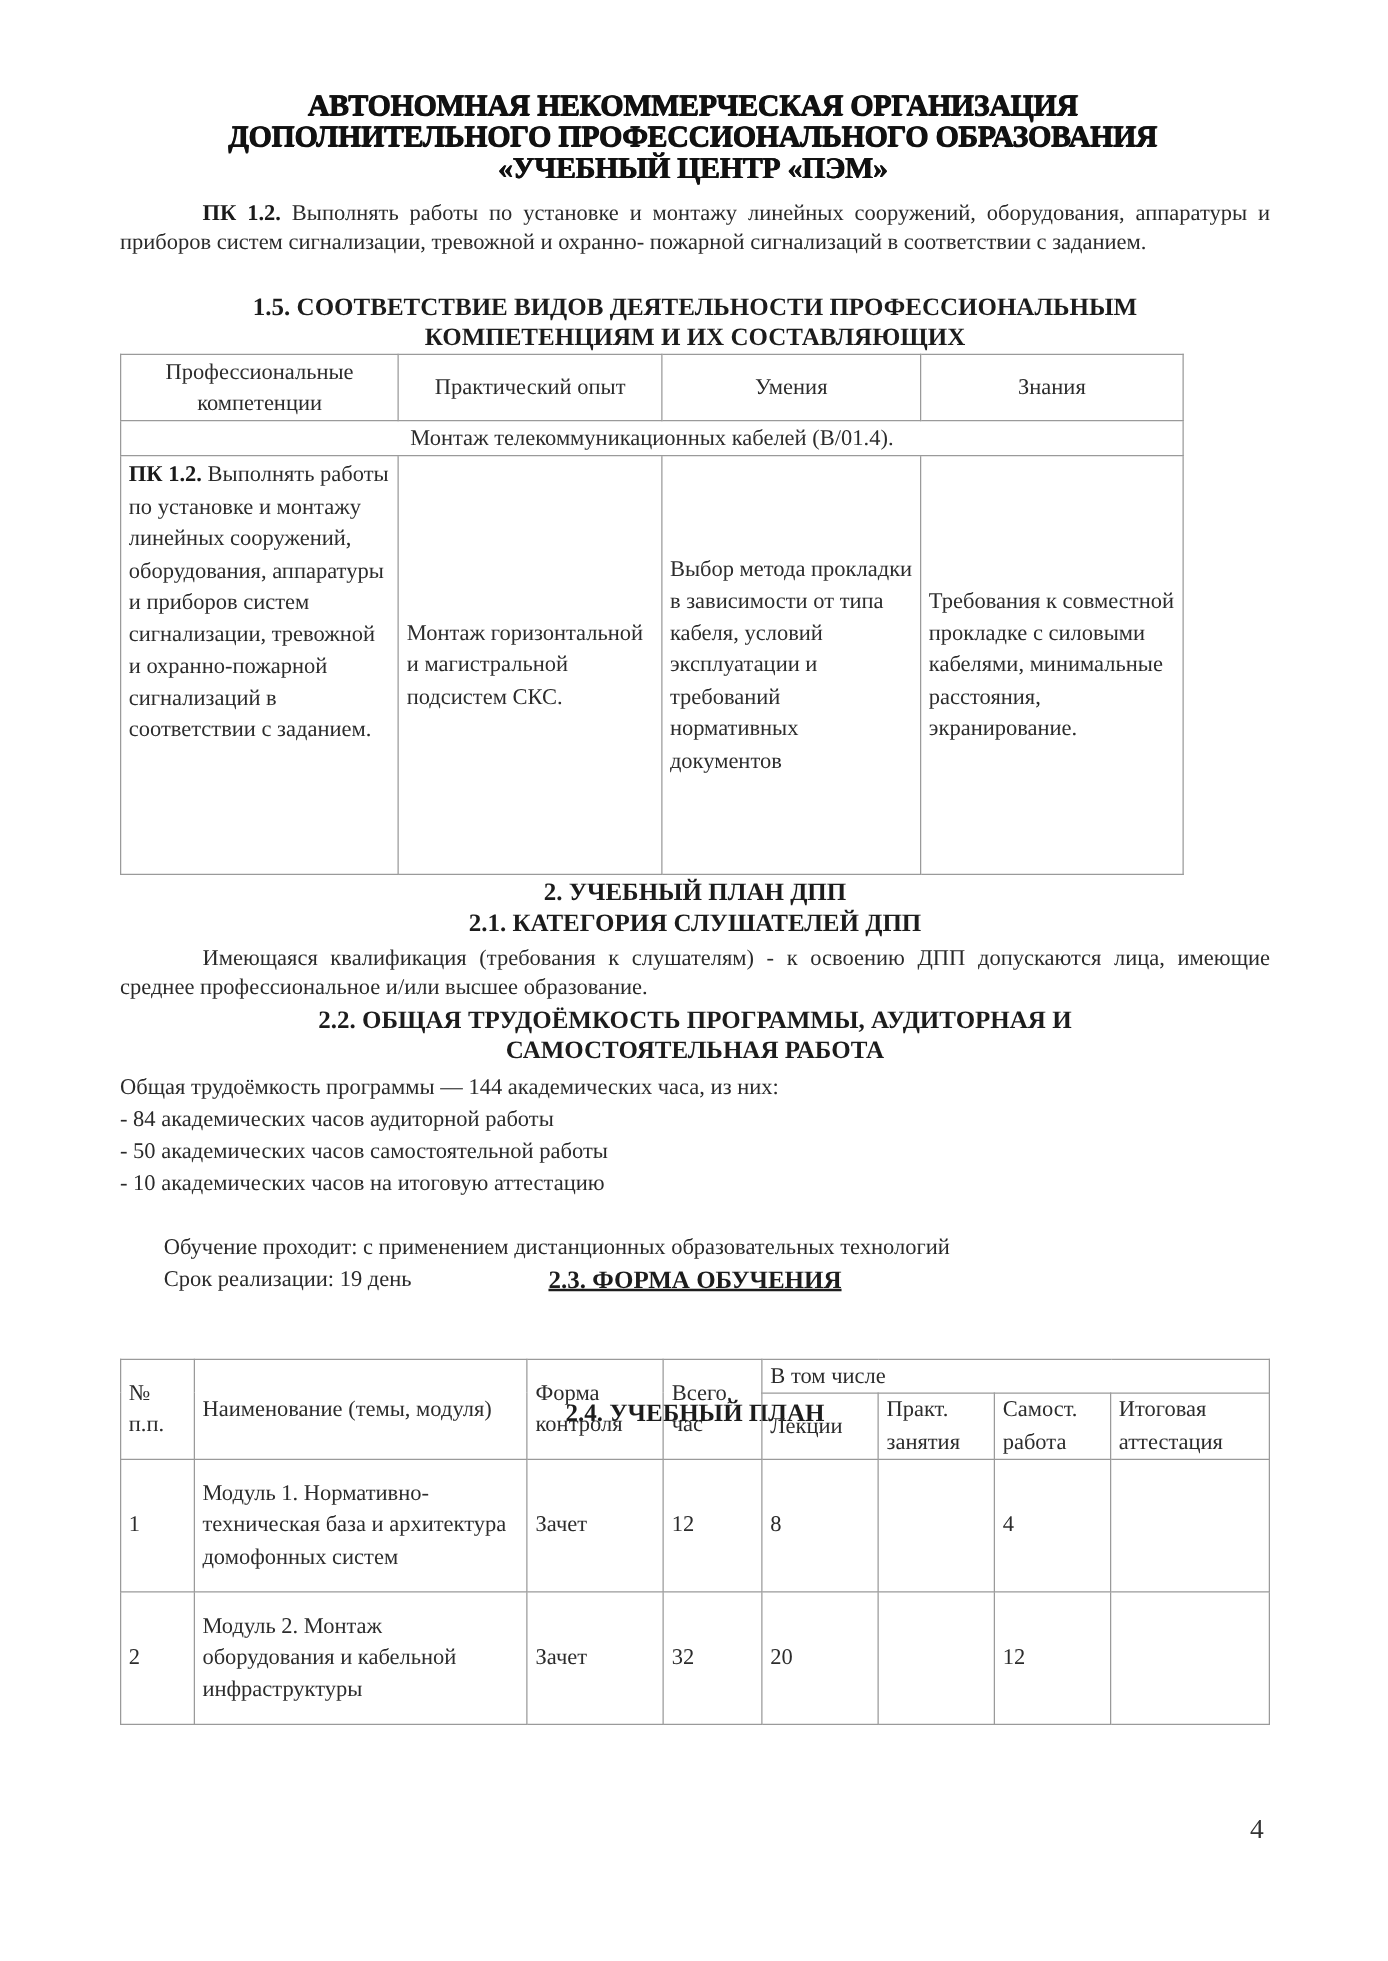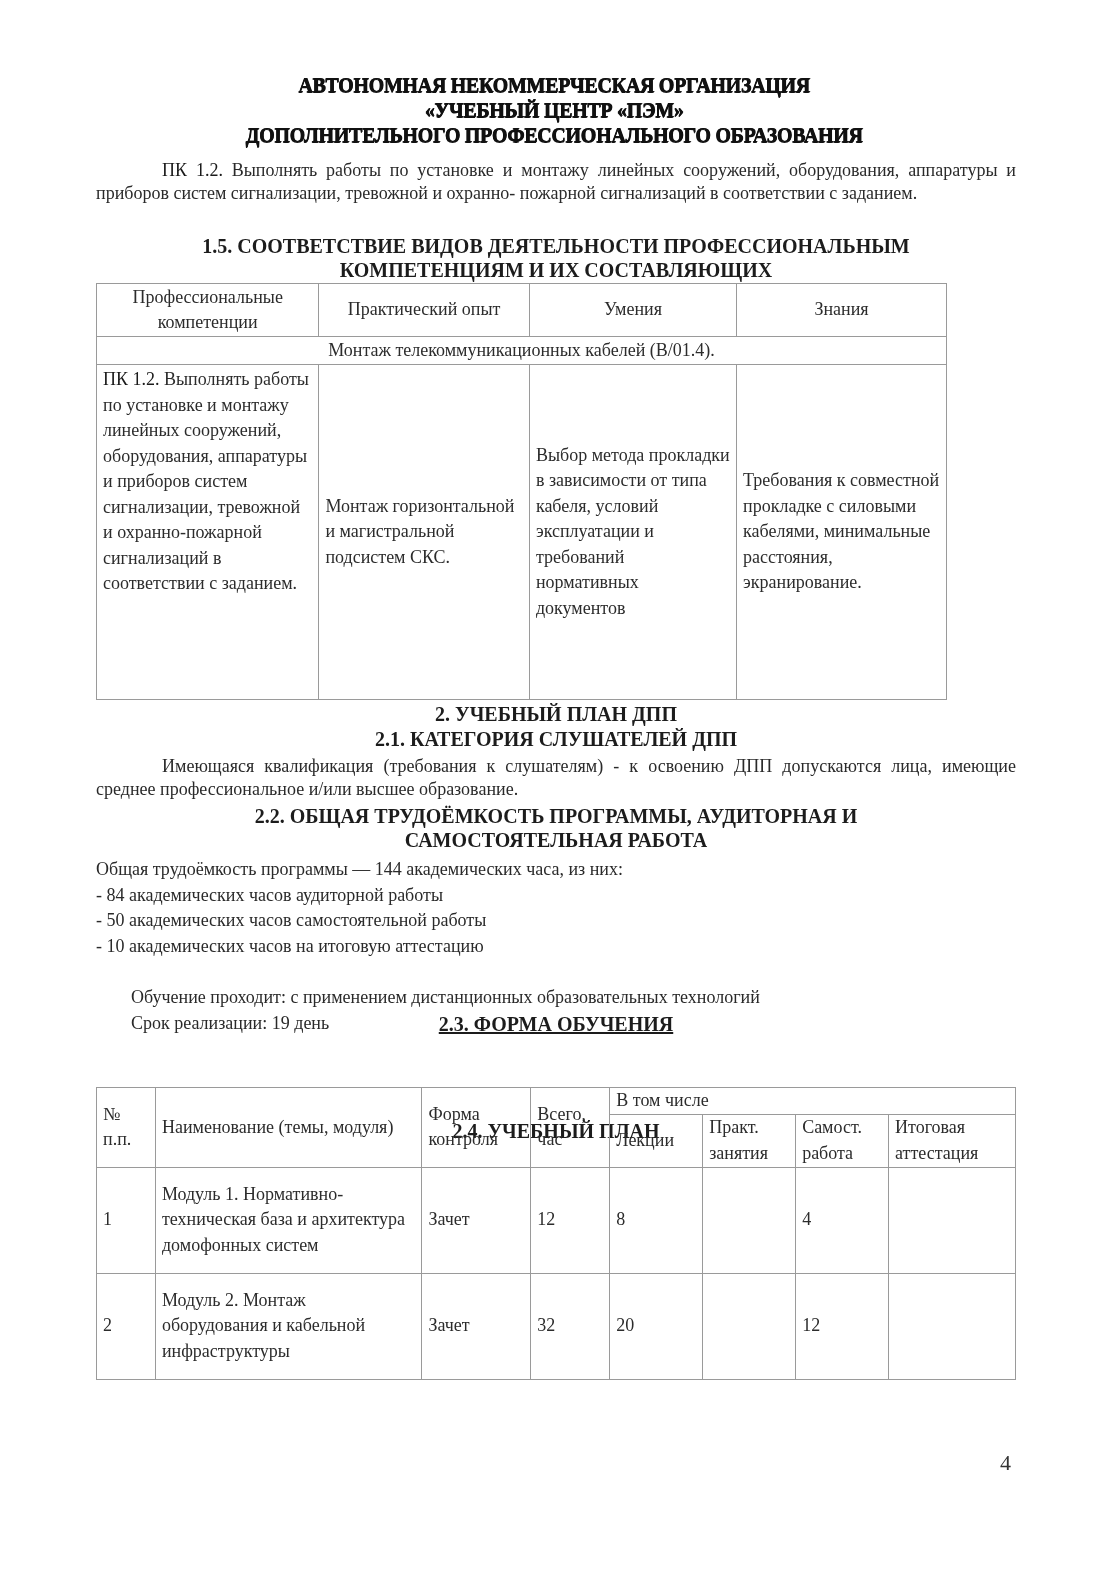--- a/index.html
+++ b/index.html
@@ -4,44 +4,44 @@
   <style>
     html, body { margin: 0; padding: 0; background: #ffffff; }
     body {
       width: 1110px; height: 1569px; position: relative; overflow: hidden;
       font-family: "Liberation Serif", "DejaVu Serif", serif;
       color: #2a2a2a;
     }
     .page { position: absolute; left: 0; top: 0; width: 1110px; height: 1569px; }
     .org-header {
       position: absolute; left: 0; top: 73px; width: 1108px; text-align: center;
-      font-weight: bold; font-size: 20px; line-height: 25px; color: #111;
+      font-weight: bold; font-size: 24px; line-height: 25px; color: #111;
       text-shadow: 0.6px 0 0 #111, 0 0.6px 0 #111;
       letter-spacing: -0.3px;
     }
     .block { position: absolute; left: 96px; width: 920px; font-size: 18px; line-height: 23px; }
     .indent { text-indent: 66px; text-align: justify; }
     .h-sec {
       text-align: center; font-weight: bold; font-size: 20px; line-height: 24px; color: #1c1c1c;
     }
     table.grid { border-collapse: collapse; position: absolute; left: 96px; }
     table.grid td { border: 1.5px solid #9a9a9a; vertical-align: middle; padding: 0 6px; font-size: 18px; line-height: 25.5px; color: #2c2c2c; }
     .c { text-align: center; }
-    .b { font-weight: normal; color: #1a1a1a; }
+    .b { font-weight: bold; color: #1a1a1a; }
     .page-num { position: absolute; left: 1000px; top: 1450px; font-size: 22px; color: #333; }
   </style>
 </head>
 <body>
 
 <div class="page">
 
   <div class="org-header">
     <div>АВТОНОМНАЯ НЕКОММЕРЧЕСКАЯ ОРГАНИЗАЦИЯ</div>
+    <div>ДОПОЛНИТЕЛЬНОГО ПРОФЕССИОНАЛЬНОГО ОБРАЗОВАНИЯ</div>
     <div>«УЧЕБНЫЙ ЦЕНТР «ПЭМ»</div>
-    <div>ДОПОЛНИТЕЛЬНОГО ПРОФЕССИОНАЛЬНОГО ОБРАЗОВАНИЯ</div>
   </div>
 
   <div class="block indent" style="top:159px;">
     <span class="b">ПК 1.2.</span><span> Выполнять работы по установке и монтажу линейных сооружений, оборудования, аппаратуры и приборов систем сигнализации, тревожной и охранно- пожарной сигнализаций в соответствии с заданием.</span>
   </div>
 
   <div class="block h-sec" style="top:234px;">
     <div>1.5. СООТВЕТСТВИЕ ВИДОВ ДЕЯТЕЛЬНОСТИ ПРОФЕССИОНАЛЬНЫМ</div>
     <div>КОМПЕТЕНЦИЯМ И ИХ СОСТАВЛЯЮЩИХ</div>
   </div>

